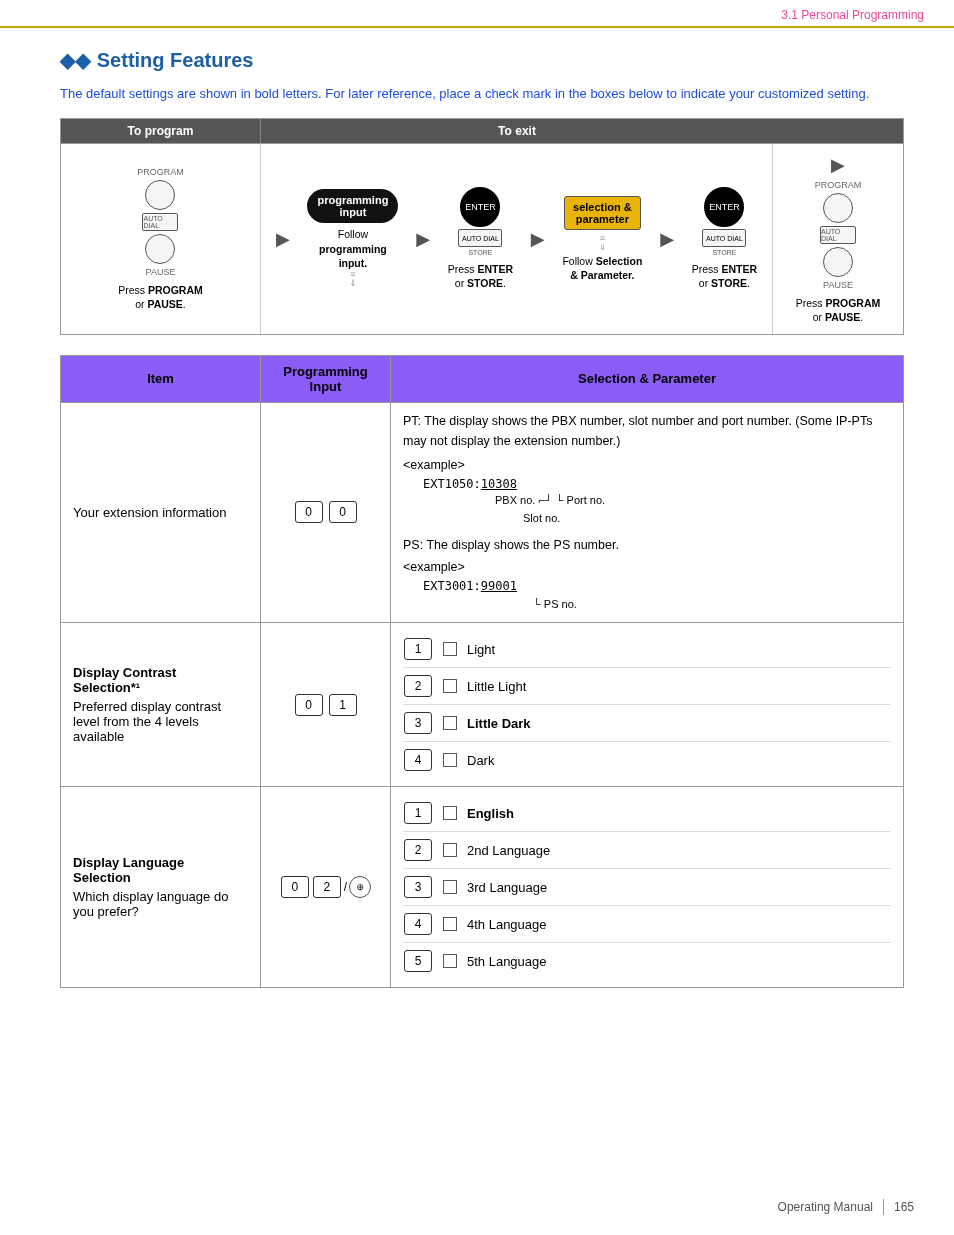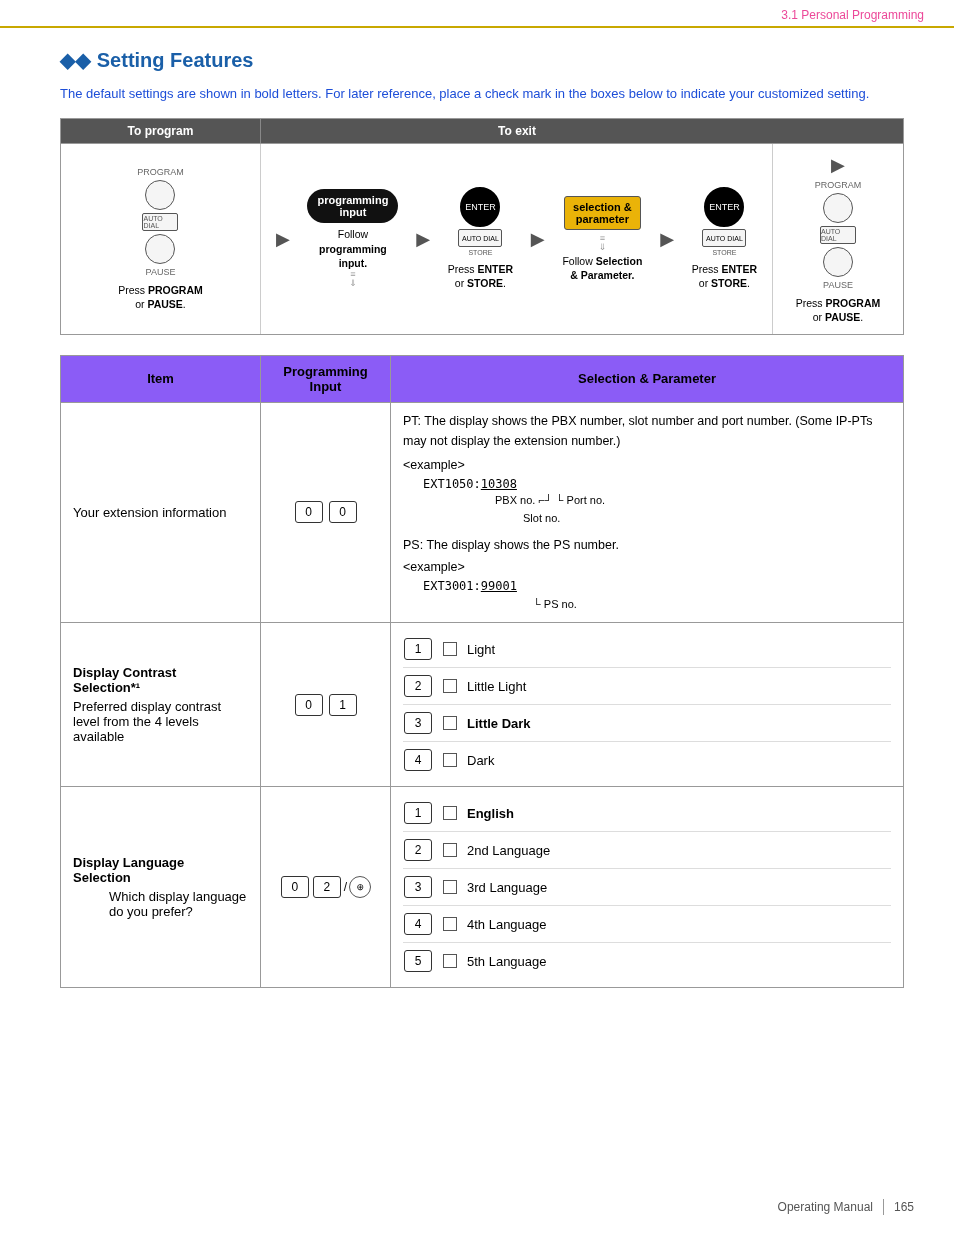--- a/index.html
+++ b/index.html
@@ -432,21 +432,21 @@
             <span class="key-button">4</span>
             <span class="checkbox-sq"></span>
             <span class="sel-option">Dark</span>
           </div>
         </td>
       </tr>
 
       <tr>
         <td class="col-item">
           <div><strong>Display Language<br>Selection</strong></div>
-          <div style="margin-top:4px;margin-left:36px;">Which display language do you prefer?</div>
+          <div style="margin-top:4px;">Which display language do you prefer?</div>
         </td>
         <td class="col-input">
           <div style="display:flex;justify-content:center;align-items:center;gap:2px;">
             <span class="key-button">0</span>
             <span class="key-button">2</span>
             <span style="font-size:12px;">/</span>
             <span style="display:inline-flex;align-items:center;justify-content:center;width:22px;height:22px;border:1.5px solid #555;border-radius:50%;font-size:9px;">⊕</span>
           </div>
         </td>
         <td class="col-selection">

